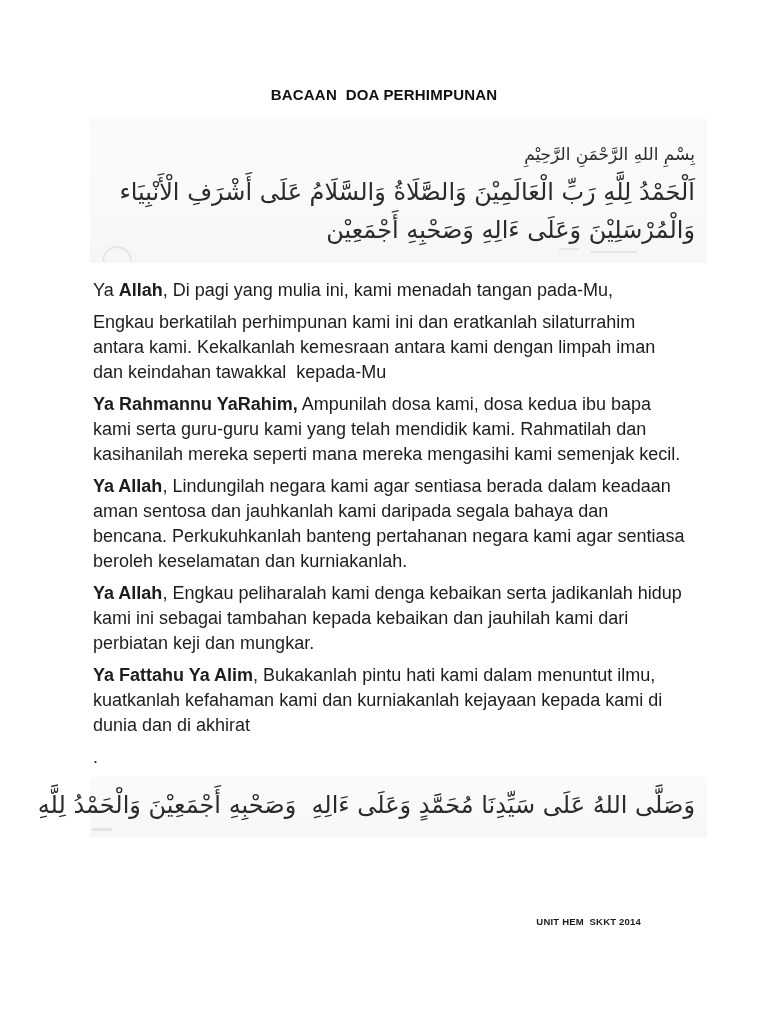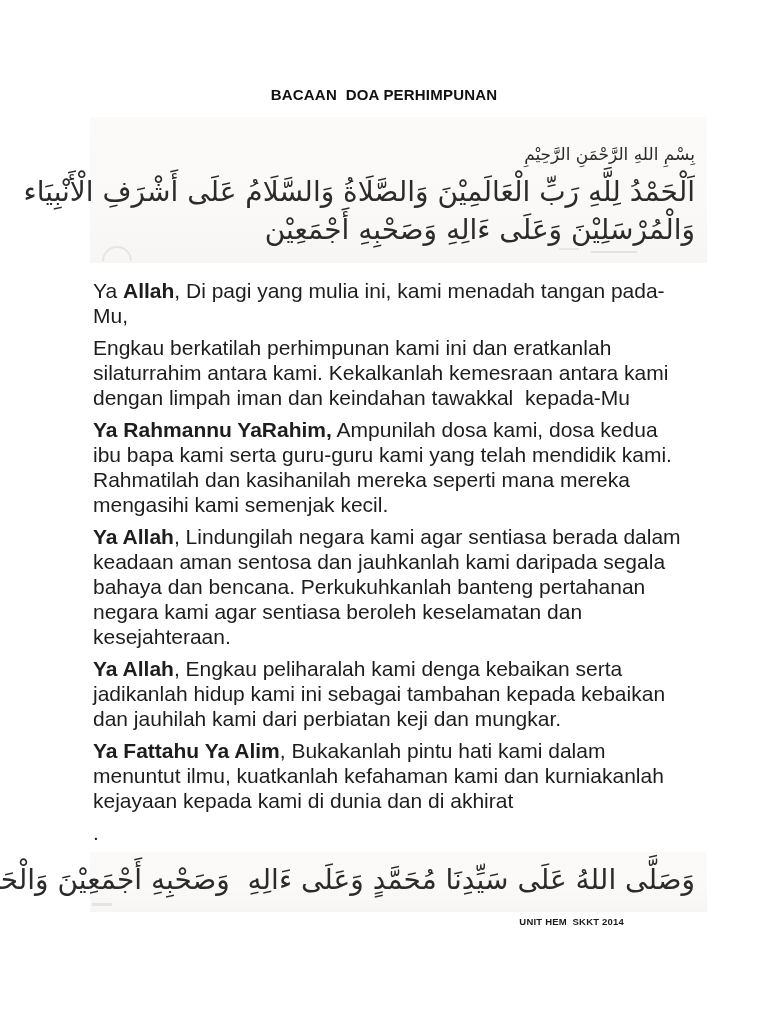--- a/index.html
+++ b/index.html
@@ -39,21 +39,21 @@
   .arabic-block.top {
     margin-top: 14px;
     padding: 18px 12px 14px 12px;
   }
   .arabic-block.bottom {
     margin-top: 4px;
     padding: 10px 12px 14px 12px;
   }
   .arabic-line {
     line-height: 38px;
-    font-size: 28px;
+    font-size: 24px;
     white-space: pre;
   }
   .arabic-line.small { font-size: 17px; }
   .arabic-block.bottom .arabic-line { line-height: 36px; }
   
   .scan-arc {
     position: absolute;
     left: 12px;
     bottom: 2px;
     width: 26px;
@@ -86,32 +86,32 @@
     left: 2px;
     bottom: 6px;
     width: 20px;
     height: 3px;
     background: #dcdcdc;
     opacity: 0.7;
   }
   .body-text {
     width: 592px;
     margin: 15px 0 0 93px;
-    font-size: 21px;
+    font-size: 18px;
     line-height: 25px;
   }
   .body-text p {
     margin: 0 0 7px 0;
     white-space: pre-wrap;
   }
   .body-text strong { font-weight: bold; }
   .footer-credit {
     position: absolute;
     top: 916px;
-    right: 144px;
+    right: 127px;
     font-size: 9.5px;
     font-weight: bold;
     letter-spacing: 0.2px;
     color: #1a1a1a;
     white-space: pre;
   }
 </style>
 </head>
 <body>
 
@@ -125,21 +125,21 @@
     <div class="arabic-line">وَالْمُرْسَلِيْنَ وَعَلَى ءَالِهِ وَصَحْبِهِ أَجْمَعِيْن</div>
     <div class="scan-arc"></div>
     <div class="scan-dash-1"></div>
     <div class="scan-dash-2"></div>
   </div>
 
   <div class="body-text">
     <p><span>Ya </span><strong>Allah</strong><span>, Di pagi yang mulia ini, kami menadah tangan pada-Mu,</span></p>
     <p><span></span><strong></strong><span>Engkau berkatilah perhimpunan kami ini dan eratkanlah silaturrahim antara kami. Kekalkanlah kemesraan antara kami dengan limpah iman dan keindahan tawakkal  kepada-Mu</span></p>
     <p><span></span><strong>Ya Rahmannu YaRahim,</strong><span> Ampunilah dosa kami, dosa kedua ibu bapa kami serta guru-guru kami yang telah mendidik kami. Rahmatilah dan kasihanilah mereka seperti mana mereka mengasihi kami semenjak kecil.</span></p>
-    <p><span></span><strong>Ya Allah</strong><span>, Lindungilah negara kami agar sentiasa berada dalam keadaan aman sentosa dan jauhkanlah kami daripada segala bahaya dan bencana. Perkukuhkanlah banteng pertahanan negara kami agar sentiasa beroleh keselamatan dan kesejahteraan.</span></p>
+    <p><span></span><strong>Ya Allah</strong><span>, Lindungilah negara kami agar sentiasa berada dalam keadaan aman sentosa dan jauhkanlah kami daripada segala bahaya dan bencana. Perkukuhkanlah banteng pertahanan negara kami agar sentiasa beroleh keselamatan dan kurniakanlah.</span></p>
     <p><span></span><strong>Ya Allah</strong><span>, Engkau peliharalah kami denga kebaikan serta jadikanlah hidup kami ini sebagai tambahan kepada kebaikan dan jauhilah kami dari perbiatan keji dan mungkar.</span></p>
     <p><span></span><strong>Ya Fattahu Ya Alim</strong><span>, Bukakanlah pintu hati kami dalam menuntut ilmu, kuatkanlah kefahaman kami dan kurniakanlah kejayaan kepada kami di dunia dan di akhirat</span></p>
     <p><span></span><strong></strong><span>.</span></p>
   </div>
 
   <div class="arabic-block bottom">
     <div class="arabic-line">وَصَلَّى اللهُ عَلَى سَيِّدِنَا مُحَمَّدٍ وَعَلَى ءَالِهِ  وَصَحْبِهِ أَجْمَعِيْنَ وَالْحَمْدُ لِلَّهِ</div>
     <div class="scan-smudge"></div>
   </div>
 

